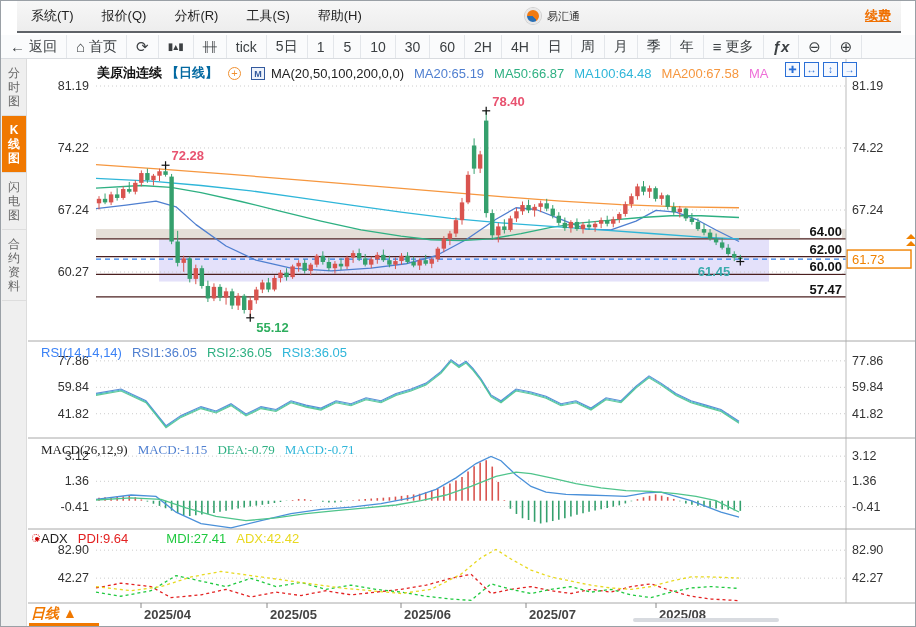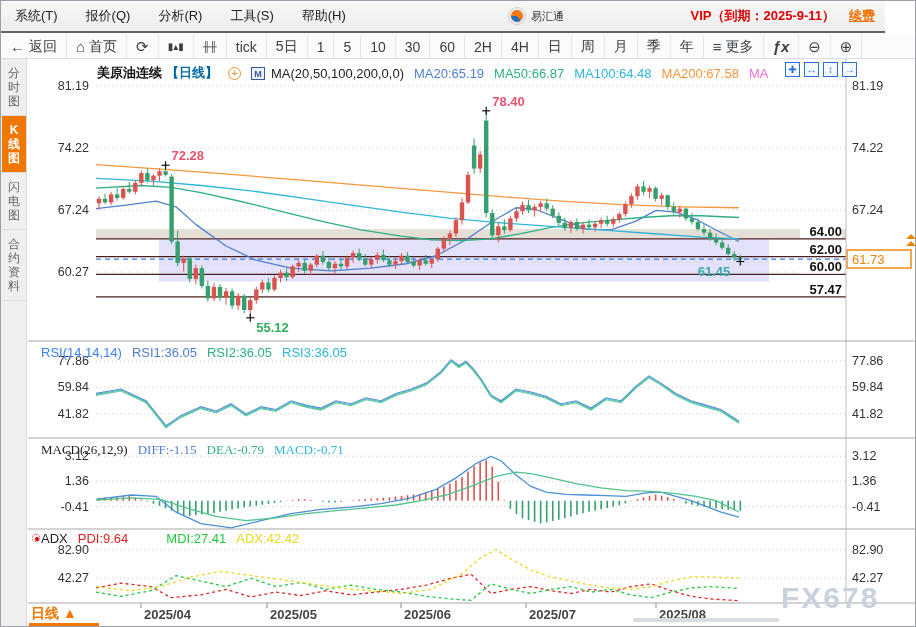--- a/index.html
+++ b/index.html
@@ -1,20 +1,20 @@
 <!DOCTYPE html>
 <html><head>
 <meta charset="utf-8">
 <style>
   * { margin:0; padding:0; box-sizing:border-box; }
   html,body { width:916px; height:627px; font-family:"Liberation Sans","DejaVu Sans",sans-serif; }
   #app { position:relative; width:916px; height:627px; background:#ffffff; border:1px solid #9aa0a6; overflow:hidden; }
 
   
-  #menubar { position:absolute; left:0; top:0; width:884px; height:32px;
+  #menubar { position:absolute; left:16px; top:0; width:884px; height:32px;
     background:linear-gradient(#f7f7f7,#ededed); border-bottom:2px solid #5f6368;
     display:flex; align-items:flex-start; }
   .menu-item { font-size:13px; color:#222; padding:0 14px; height:100%; display:flex; align-items:center; cursor:default; }
   #brand { position:absolute; left:508px; top:0; height:30px; display:flex; align-items:center; gap:6px; }
   #brand-logo { width:16px; height:16px; border-radius:50%;
     background:conic-gradient(#f07a12 0 40%, #2b6fb3 40% 75%, #f07a12 75% 100%);
     border:2px solid #e8e8e8; box-shadow:0 0 0 1px #cfcfcf; }
   #brand-name { font-size:11px; color:#333; }
   #vip-area { position:absolute; right:10px; top:0; height:30px; display:flex; align-items:center; gap:14px; }
   #vip-label { color:#dd0000; font-weight:bold; font-size:13px; }
@@ -45,21 +45,21 @@
   .c-red { color:#e32222; } .c-grn2 { color:#1fc93f;margin-left:28px; } .c-yellow { color:#e8d921; }
   .plus-icon { width:13px; height:13px; border-radius:50%; border:1px solid #f09030; color:#f09030;
     font-size:11px; line-height:11px; text-align:center; }
   .mchart-icon { width:14px; height:13px; border:1px solid #335a9e; background:#eef3fb; color:#335a9e;
     font-size:9px; line-height:12px; text-align:center; font-weight:bold; }
   #mini-tools { position:absolute; left:784px; top:61px; z-index:3; display:flex; gap:4px; }
   .mini-ic { width:15px; height:15px; border:1px solid #2a6fd6; background:#f4f8ff; color:#2a6fd6;
     font-size:10px; line-height:13px; text-align:center; font-weight:bold; cursor:pointer; }
 
   
-  #period-tab { position:absolute; left:30px; top:604px; z-index:3; color:#f07800; font-weight:bold; font-size:14px; cursor:pointer; }
+  #period-tab { position:absolute; left:30px; top:604px; z-index:3; color:#f07800; font-weight:bold; font-size:14px; cursor:pointer;font-style:italic; }
   #period-underline { position:absolute; left:28px; top:622px; width:70px; height:3px; background:#f07800; z-index:3; }
   #watermark { position:absolute; left:780px; top:580px; z-index:2; font-size:30px; font-weight:bold;
     color:#c9d1dc; letter-spacing:2px; }
   #hscroll { position:absolute; left:632px; top:617px; width:146px; height:4px; border-radius:2px; background:#d8dbe0; z-index:3; cursor:pointer; }
 
   
   #sun-icon { position:absolute; left:29px; top:531px; width:14px; height:14px; z-index:3; }
   #sun-icon .ring { position:absolute; left:2px; top:2px; width:8px; height:8px; border:1px dotted #e02020; border-radius:50%; }
   #sun-icon .dot { position:absolute; left:5px; top:5px; width:4px; height:4px; background:#cc0000; border-radius:50%; }
 
@@ -74,21 +74,20 @@
     <div class="menu-item">系统(T)</div>
     <div class="menu-item">报价(Q)</div>
     <div class="menu-item">分析(R)</div>
     <div class="menu-item">工具(S)</div>
     <div class="menu-item">帮助(H)</div>
     <div id="brand">
       <div id="brand-logo"></div>
       <span id="brand-name">易汇通</span>
     </div>
     <div id="vip-area">
-      <span id="vip-label">VIP（到期：2025-9-11）</span>
       <span id="renew-link">续费</span>
     </div>
   </div>
 
   <div id="toolbar">
       <div class="tb-btn">
         <span class="glyph">←</span>
         <span>返回</span>
       </div>
       <div class="tb-btn">
@@ -626,36 +625,35 @@
 
     <div class="hdr" style="left:40px; top:344px;">
       <span style="color:#3b82f6;">RSI(14,14,14)</span>
       <span class="c-blue">RSI1:36.05</span>
       <span class="c-green">RSI2:36.05</span>
       <span class="c-cyan">RSI3:36.05</span>
     </div>
 
     <div class="hdr" style="left:40px; top:441px;font-family:Liberation Serif, serif;">
       <span style="color:#222;">MACD(26,12,9)</span>
-      <span class="c-blue">DIFF:-1.15</span>
+      <span class="c-blue">MACD:-1.15</span>
       <span class="c-green">DEA:-0.79</span>
       <span class="c-cyan">MACD:-0.71</span>
     </div>
 
     <div class="hdr" style="left:40px; top:530px;">
       <span style="color:#222;">ADX</span>
       <span class="c-red">PDI:9.64</span>
       <span class="c-grn2">MDI:27.41</span>
       <span class="c-yellow">ADX:42.42</span>
     </div>
 
     <div id="sun-icon">
         <div class="ring"></div>
         <div class="dot"></div>
       </div>
 
     <div id="period-tab">日线 ▲</div>
     <div id="period-underline"></div>
-    <div id="watermark">FX678</div>
     <div id="hscroll"></div>
   </div>
 
 </div>
 
 </body></html>

